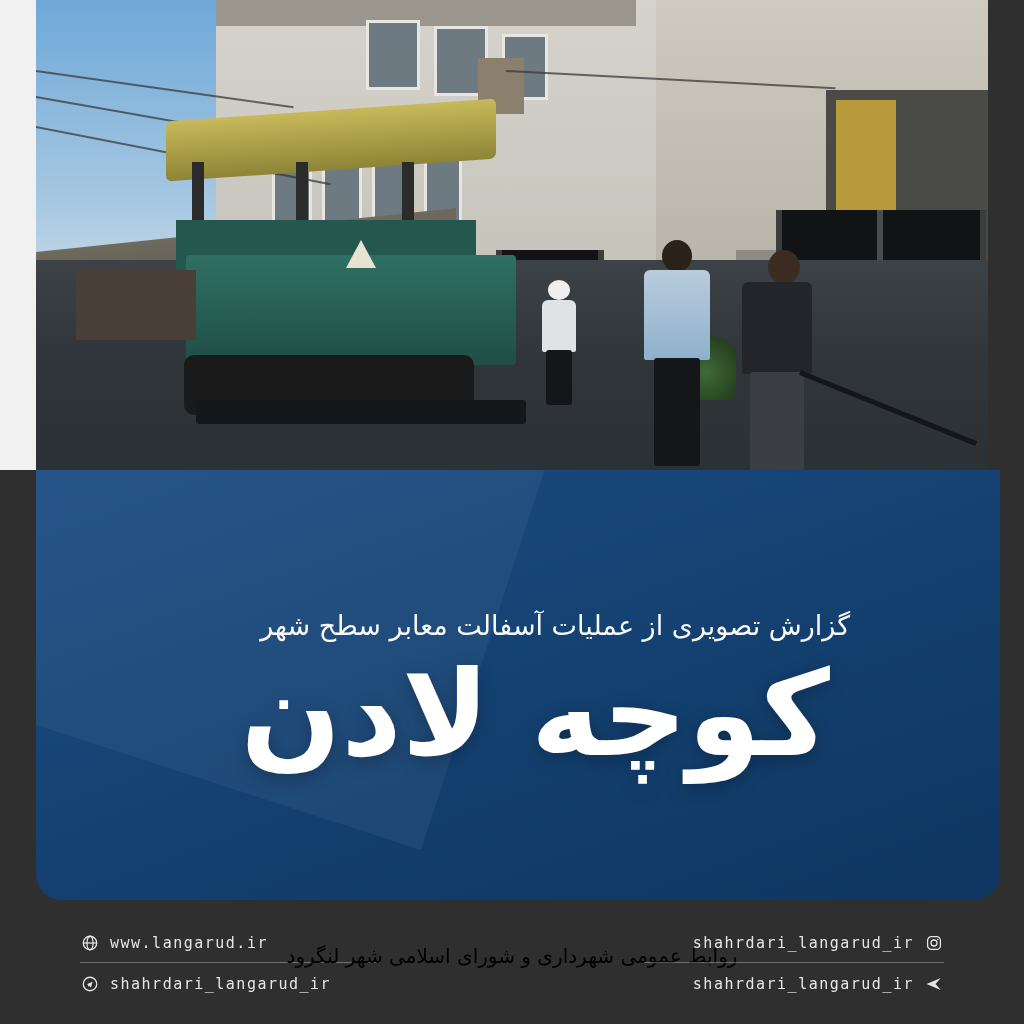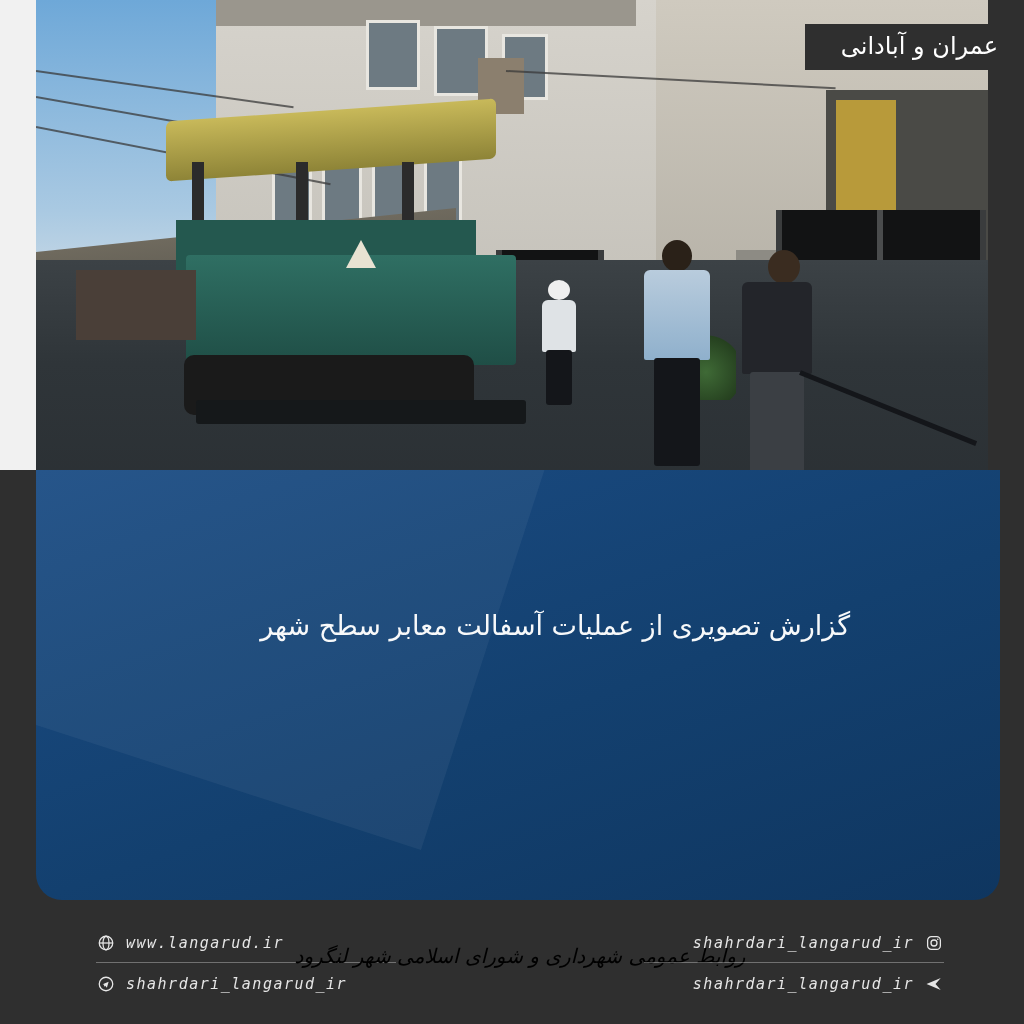--- a/index.html
+++ b/index.html
@@ -254,26 +254,25 @@
     font-size: 118px;
     font-weight: bold;
     white-space: nowrap;
     letter-spacing: -2px;
     text-shadow: 0 4px 18px rgba(0,0,0,.25);
   }
 
   
   .footer {
     position: absolute;
-    left: 16px; right: 0;
+    left: 0; right: 0;
     bottom: 0;
     height: 124px;
     color: #e9e9e9;
     z-index: 6;
-    font-style: italic;
   }
   .f-left {
     position: absolute;
     left: 80px;
     top: 26px;
     width: 300px;
   }
   .f-right {
     position: absolute;
     right: 80px;
@@ -389,24 +388,24 @@
     </div>
 
     <div class="worker" style="left:690px;top:250px;width:100px;height:250px;">
       <div class="w-head" style="left:42px;top:0;width:32px;height:34px;background:#3a2c20;"></div>
       <div class="w-torso" style="left:16px;top:32px;width:70px;height:92px;background:#23252a;"></div>
       <div class="w-legs" style="left:24px;top:122px;width:54px;height:122px;background:#3b3f44;"></div>
       <div class="tool" style="left:74px;top:120px;width:190px;transform:rotate(22deg);"></div>
     </div>
   </div>
 
-  <div class="badge">عمران و آبادانی</div>
 
   <div class="blue-panel">
     <div class="subtitle">گزارش تصویری از عملیات آسفالت معابر سطح شهر</div>
+    <div class="headline">کوچه لادن</div>
   </div>
 
   <div class="footer">
 
     <div class="f-left">
       <div class="f-row">
         <span class="ico">
           <svg width="18" height="18" viewBox="0 0 24 24" fill="none" stroke="#e6e6e6" stroke-width="1.7">
             <circle cx="12" cy="12" r="9"></circle>
               <ellipse cx="12" cy="12" rx="4" ry="9"></ellipse>

